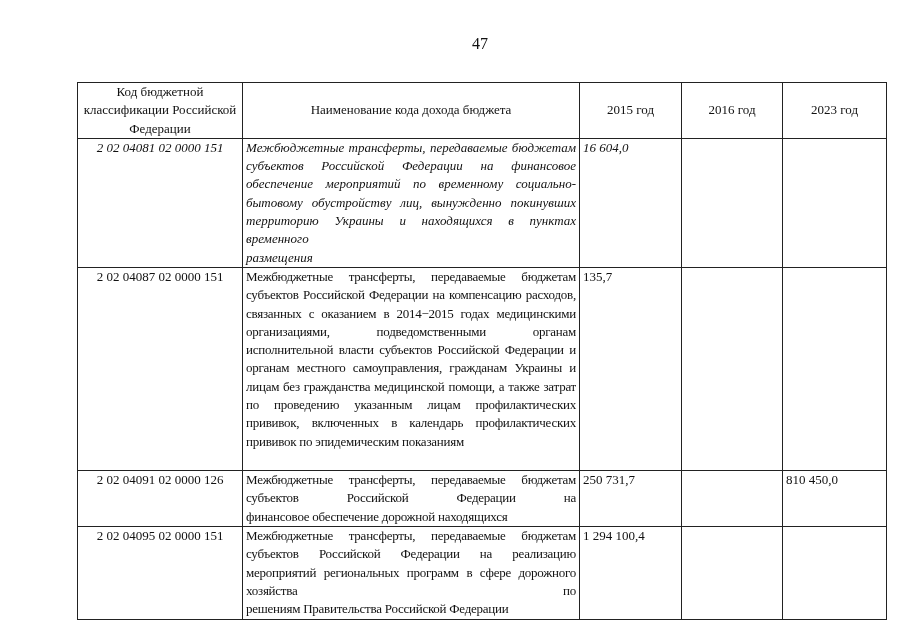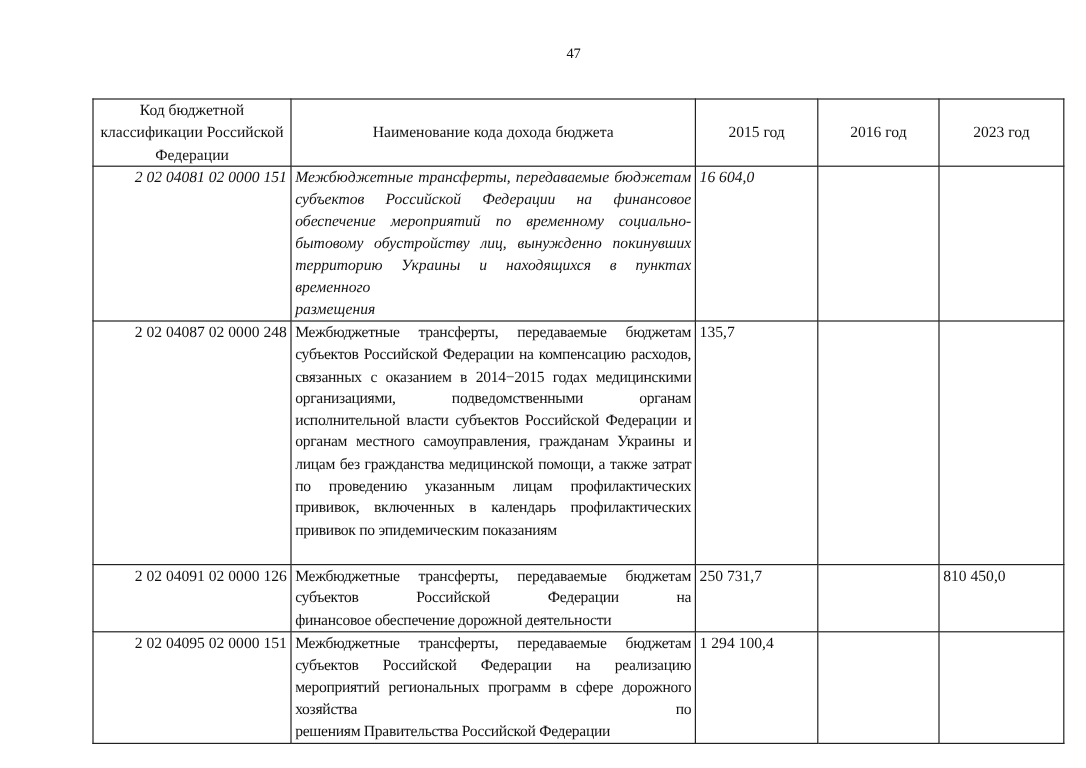--- a/index.html
+++ b/index.html
@@ -12,21 +12,21 @@
       height: 640px;
       position: relative;
       overflow: hidden;
       font-family: "Liberation Serif", "DejaVu Serif", serif;
       color: #111111;
     }
     .page-number {
       position: absolute;
       top: 36px;
       left: 472px;
-      font-size: 12px;
+      font-size: 16px;
       line-height: 16px;
     }
     table.budget {
       position: absolute;
       top: 54px;
       left: 77px;
       border-collapse: collapse;
       table-layout: fixed;
       width: 809px;
       font-size: 13px;
@@ -44,21 +44,21 @@
       vertical-align: middle;
       height: 51px;
       padding: 0 2px;
     }
     col.c-code { width: 165px; }
     col.c-name { width: 337px; }
     col.c-y2015 { width: 102px; }
     col.c-y2016 { width: 101px; }
     col.c-y2017 { width: 104px; }
     td.code {
-      text-align: right;
+      text-align: center;
       white-space: nowrap;
       padding-left: 3px;
     }
     td.name {
       text-align: justify;
       text-align-last: justify;
       padding-right: 4px;
     }
     td.name .last {
       display: block;
@@ -107,29 +107,29 @@
   </thead>
   <tbody>
     <tr class="row-1 italic">
       <td class="code">2 02 04081 02 0000 151</td>
       <td class="name"><span>Межбюджетные трансферты, передаваемые бюджетам субъектов Российской Федерации на финансовое обеспечение мероприятий по временному социально-бытовому обустройству лиц, вынужденно покинувших территорию Украины и находящихся в пунктах временного</span> <span class="last">размещения</span></td>
       <td class="num">16 604,0</td>
       <td class="num"></td>
       <td class="num"></td>
     </tr>
     <tr class="row-2 narrow">
-      <td class="code">2 02 04087 02 0000 248</td>
+      <td class="code">2 02 04087 02 0000 151</td>
       <td class="name"><span>Межбюджетные трансферты, передаваемые бюджетам субъектов Российской Федерации на компенсацию расходов, связанных с оказанием в 2014−2015 годах медицинскими организациями, подведомственными органам исполнительной власти субъектов Российской Федерации и органам местного самоуправления, гражданам Украины и лицам без гражданства медицинской помощи, а также затрат по проведению указанным лицам профилактических прививок, включенных в календарь профилактических</span> <span class="last">прививок по эпидемическим показаниям</span></td>
       <td class="num">135,7</td>
       <td class="num"></td>
       <td class="num"></td>
     </tr>
     <tr class="row-3 narrow">
       <td class="code">2 02 04091 02 0000 126</td>
-      <td class="name"><span>Межбюджетные трансферты, передаваемые бюджетам субъектов Российской Федерации на</span> <span class="last">финансовое обеспечение дорожной деятельности</span></td>
+      <td class="name"><span>Межбюджетные трансферты, передаваемые бюджетам субъектов Российской Федерации на</span> <span class="last">финансовое обеспечение дорожной находящихся</span></td>
       <td class="num">250 731,7</td>
       <td class="num"></td>
       <td class="num">810 450,0</td>
     </tr>
     <tr class="row-4 narrow">
       <td class="code">2 02 04095 02 0000 151</td>
       <td class="name"><span>Межбюджетные трансферты, передаваемые бюджетам субъектов Российской Федерации на реализацию мероприятий региональных программ в сфере дорожного хозяйства по</span> <span class="last">решениям Правительства Российской Федерации</span></td>
       <td class="num">1 294 100,4</td>
       <td class="num"></td>
       <td class="num"></td>

